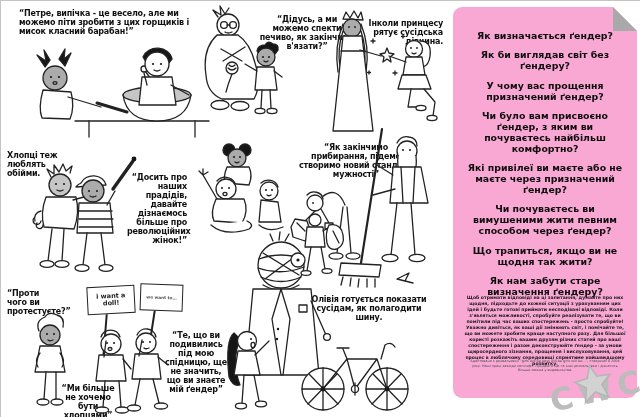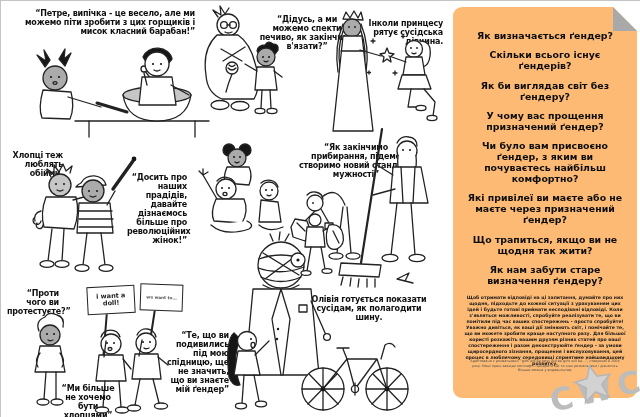--- a/index.html
+++ b/index.html
@@ -1,31 +1,31 @@
 <!DOCTYPE html>
 <html><head>
 <meta charset="utf-8">
 <style>
   html,body{margin:0;padding:0;background:#e8e8e8;}
   #canvas{position:relative;width:640px;height:417px;background:#fff;overflow:hidden;
           font-family:"DejaVu Sans",sans-serif;border:1px solid #c4c4c4;box-sizing:content-box;}
   .t{position:absolute;font-weight:bold;color:#101010;font-size:8px;line-height:1.13;letter-spacing:-0.2px;}
-  .left{text-align:right}.right{text-align:right}.center{text-align:center}
+  .left{text-align:left}.right{text-align:right}.center{text-align:center}
   .scene{position:absolute;}
   svg{display:block}
   svg *{vector-effect:non-scaling-stroke}
   .ln{stroke:#222;stroke-width:1.3;fill:none;stroke-linecap:round;stroke-linejoin:round;}
   .fillw{fill:#fff}.fillg{fill:#ababab}.fillgg{fill:#c6c6c6}.filld{fill:#161616}
   
   .sign{position:absolute;background:#fff;border:1.5px solid #222;color:#222;
         font-weight:bold;display:flex;align-items:center;justify-content:center;text-align:center;}
   #sign1{left:86px;top:285px;width:46px;height:26px;font-size:6.5px;line-height:1.1;transform:rotate(-3deg);}
   #sign2{left:139px;top:283px;width:41px;height:25px;font-size:4.2px;line-height:1.2;color:#555;transform:rotate(2deg);}
   
-  #panel{position:absolute;left:452px;top:6px;width:184px;height:391px;background:#fdba74;
+  #panel{position:absolute;left:452px;top:6px;width:184px;height:391px;background:#f9a8d4;
          border-radius:9px;border-top-right-radius:0;}
   #panel .corner{position:absolute;top:0;right:0;width:24px;height:24px;}
   #panel .corner .cut{position:absolute;left:0;top:0;width:100%;height:100%;background:#fff;
         clip-path:polygon(0 0,100% 0,100% 100%);}
   #panel .corner .flap{position:absolute;left:0;top:0;width:100%;height:100%;background:#a9a9a9;
         clip-path:polygon(0 0,100% 100%,0 100%);}
   #questions{position:absolute;left:10px;right:10px;top:24px;}
   .q{font-weight:bold;color:#0d0d0d;font-size:9.4px;line-height:1.16;text-align:center;margin-bottom:8.5px;}
   #advice{position:absolute;left:11px;right:11px;top:288px;font-size:4.6px;font-weight:bold;
           color:#1a1a1a;text-align:center;line-height:1.3;}
@@ -281,21 +281,21 @@
       <line class="ln" x1="113" y1="96" x2="108" y2="122"></line>
         <line class="ln" x1="126" y1="96" x2="132" y2="120"></line>
       <ellipse class="ln fillw" cx="107" cy="125" rx="6.6" ry="3"></ellipse>
         <ellipse class="ln fillw" cx="134" cy="123" rx="6.6" ry="3"></ellipse>
     </svg>
   </div>
   <div class="sign" id="sign1">i want a doll!</div>
   <div class="sign" id="sign2">we want to…</div>
   <div class="t center" style="left:58px;top:355px;width:58px;margin-top:28px;">“Ми більше не хочемо бути хлопцями”</div>
 
-  <div class="t right" style="left:162px;top:330px;width:66px;">“Те, що ви подивились під мою спідницю, ще не значить, що ви знаєте мій ґендер”</div>
+  <div class="t right" style="left:162px;top:330px;width:66px;text-align:center;">“Те, що ви подивились під мою спідницю, ще не значить, що ви знаєте мій ґендер”</div>
   <div class="scene" style="left:218px;top:222px;">
     <svg width="118" height="195" viewBox="0 0 118 195">
       <path class="ln" d="M54,18 l-3,-7 M60,17 l1,-8 M66,18 l4,-7"></path>
       <circle class="ln fillw" cx="62" cy="42" r="23"></circle>
       <path class="ln" d="M40,36 q22,-8 44,0 M39,45 q23,8 46,-1 M42,54 q20,9 40,0 M44,30 L80,52 M46,56 L78,32"></path>
       <circle class="ln fillw" cx="79" cy="37" r="7"></circle>
         <circle class="filld" cx="79" cy="37" r="1.6"></circle>
       <path class="ln" d="M44,62 q18,10 36,0"></path>
       <path class="ln fillw" d="M34,66 L92,66 L100,152 L26,152 Z"></path>
       <path class="ln" d="M62,66 L53,96 M62,66 L71,96 M53,96 l9,56 M71,96 l-7,56"></path>
@@ -365,25 +365,25 @@
       </svg>
   </div>
 
   <div id="panel">
     <div class="corner">
       <div class="cut"></div>
         <div class="flap"></div>
     </div>
     <div id="questions">
       <div class="q">Як визначається ґендер?</div>
-      <div class="q">Скільки всього існує ґендерів?</div>
       <div class="q">Як би виглядав світ без ґендеру?</div>
       <div class="q">У чому вас прощення призначений ґендер?</div>
       <div class="q">Чи було вам присвоєно ґендер, з яким ви почуваєтесь найбільш комфортно?</div>
       <div class="q">Які привілеї ви маєте або не маєте через призначений ґендер?</div>
+      <div class="q">Чи почуваєтесь ви вимушеними жити певним способом через ґендер?</div>
       <div class="q">Що трапиться, якщо ви не щодня так жити?</div>
       <div class="q">Як нам забути старе визначення ґендеру?</div>
     </div>
     <div id="advice">Щоб отримати відповіді на ці запитання, думайте про них щодня, підходьте до кожної ситуації з урахуванням цих ідей і будьте готові приймати несподівані відповіді. Коли з'являться можливості, спробуйте реалізувати те, що ви помітили під час ваших спостережень - просто спробуйте! Уважно дивіться, як ваші дії змінюють світ, і помічайте те, що ви можете зробити краще наступного разу. Для більшої користі розкажіть вашим друзям різних статей про ваші спостереження і разом деконструюйте ґендер - за умови щиросердного зізнання, прощення і вислуховування, цей процес в люблячому середовищі сприятиме найшвидшому розвитку.</div>
     <div id="credit">Адаптовано з розмальовки “girls will be boys will be girls will be…”, створеної в 2004 році. Наші праці завжди копілефт. Придбати цю та інші розмальовки і дізнатись більше можна у видавництва.</div>
   </div>
 
   <div id="watermark">
     <svg class="star" width="40" height="40" viewBox="0 0 40 40">
       <path d="M20,2 L25,14 L38,15 L28,23 L32,37 L20,29 L8,37 L12,23 L2,15 L15,14 Z" fill="#d2d2d2" stroke="#b5b5b5" stroke-width="1.6"></path>

